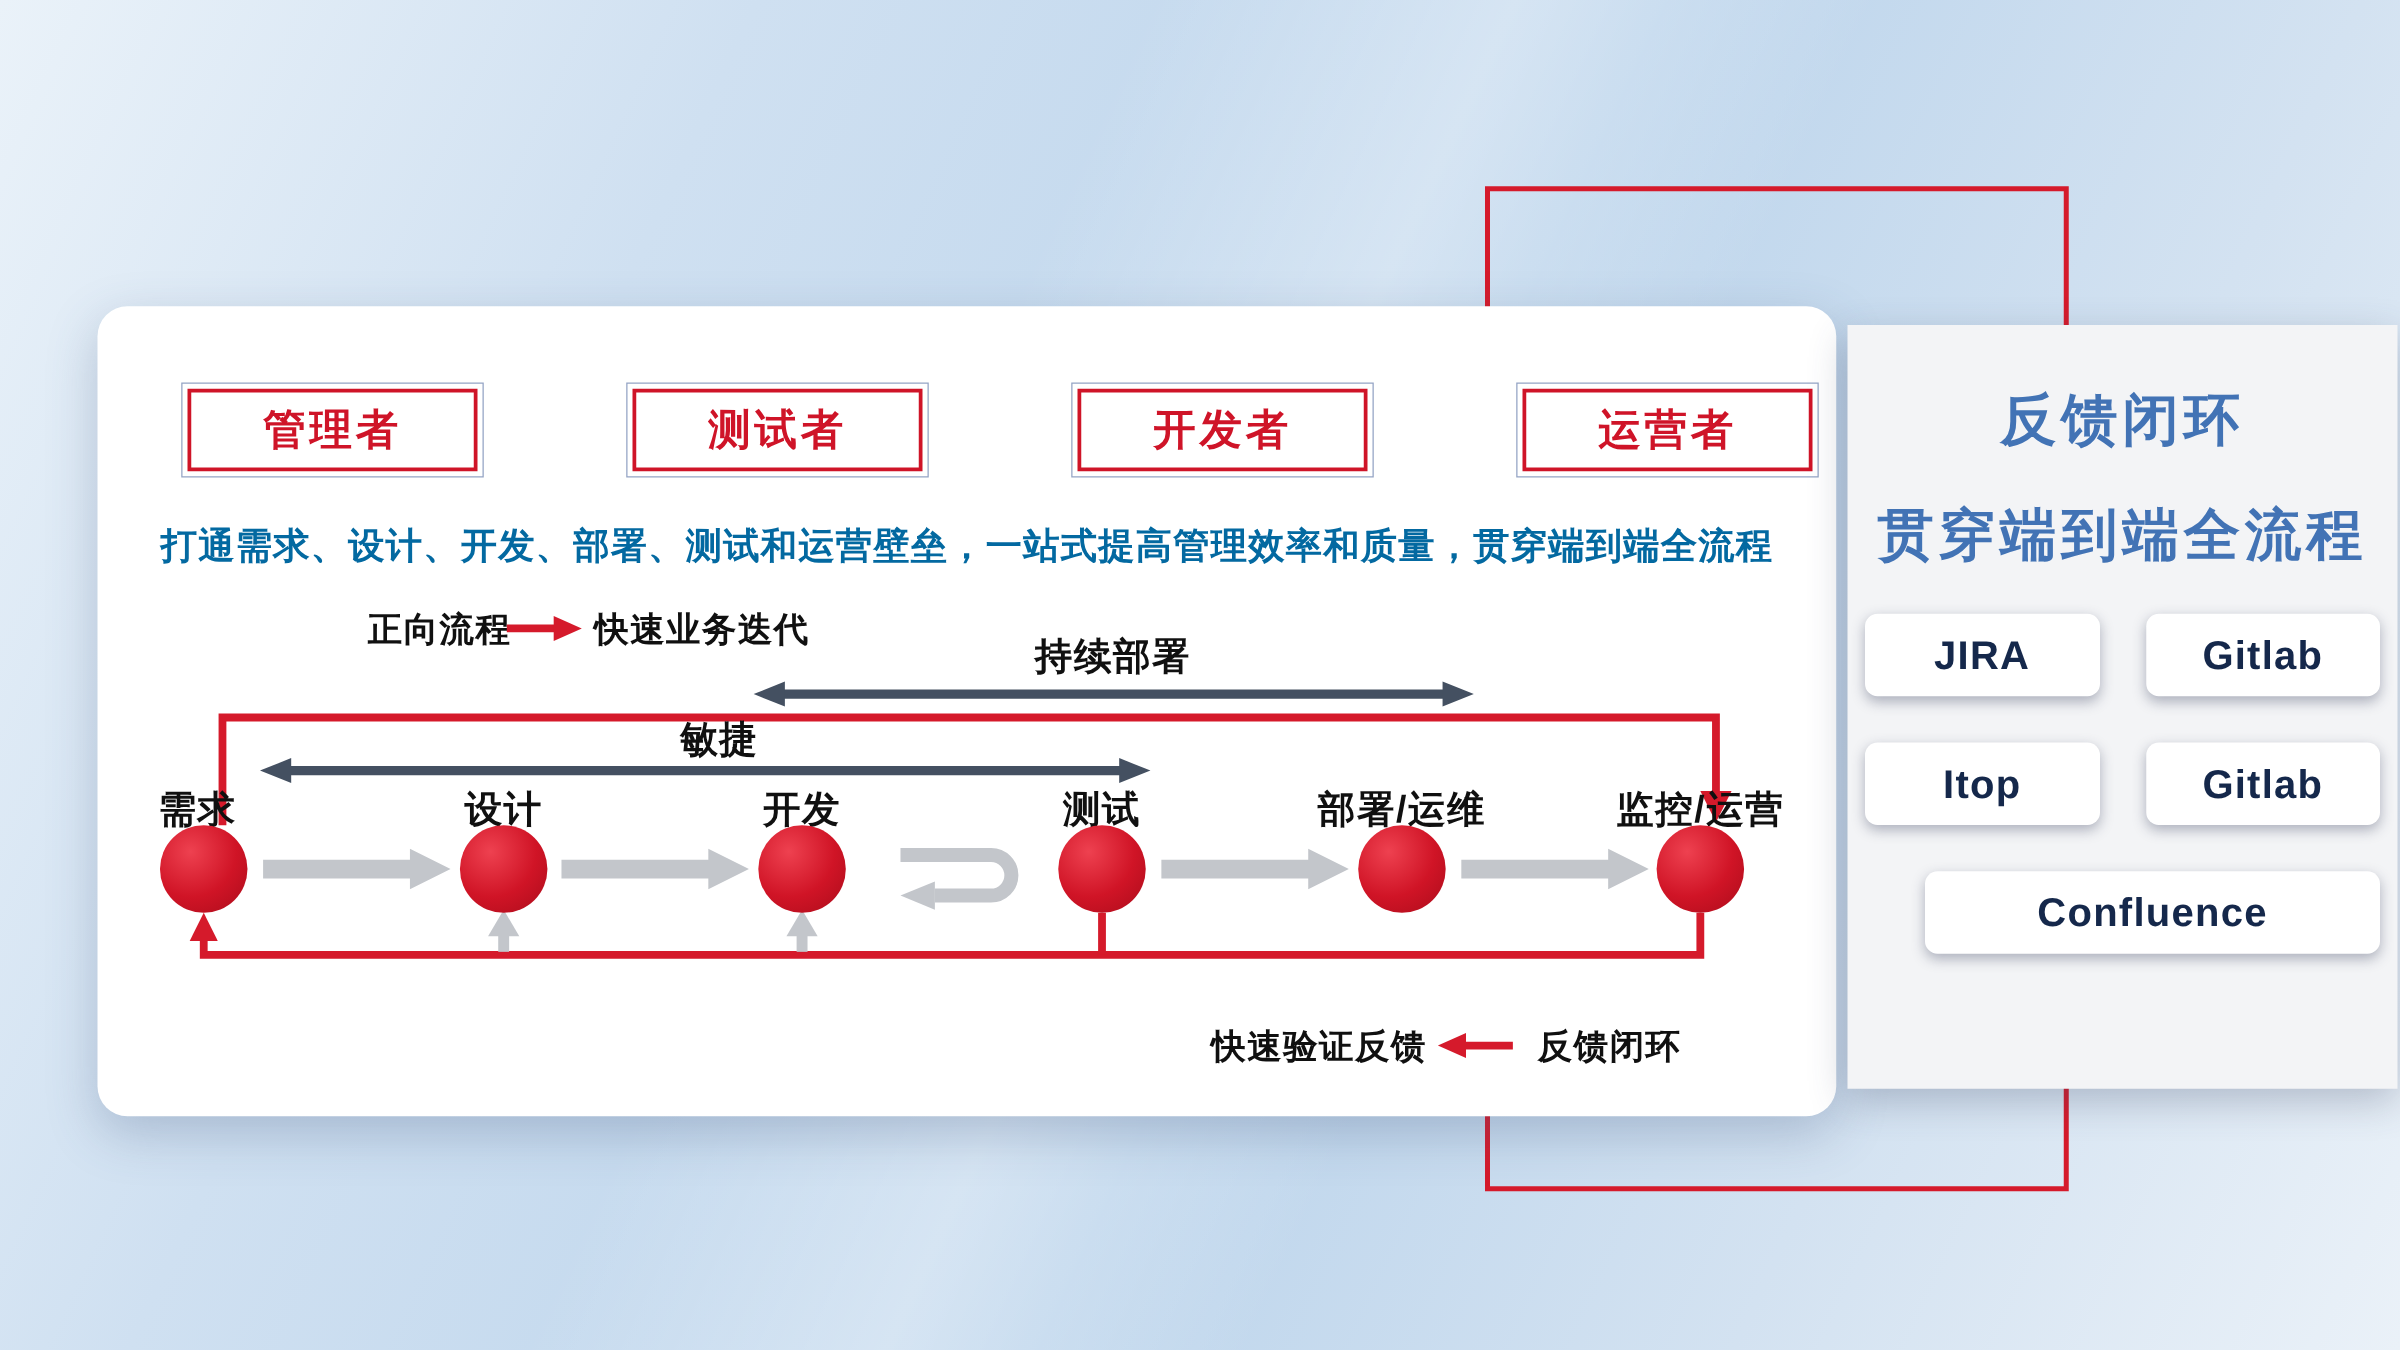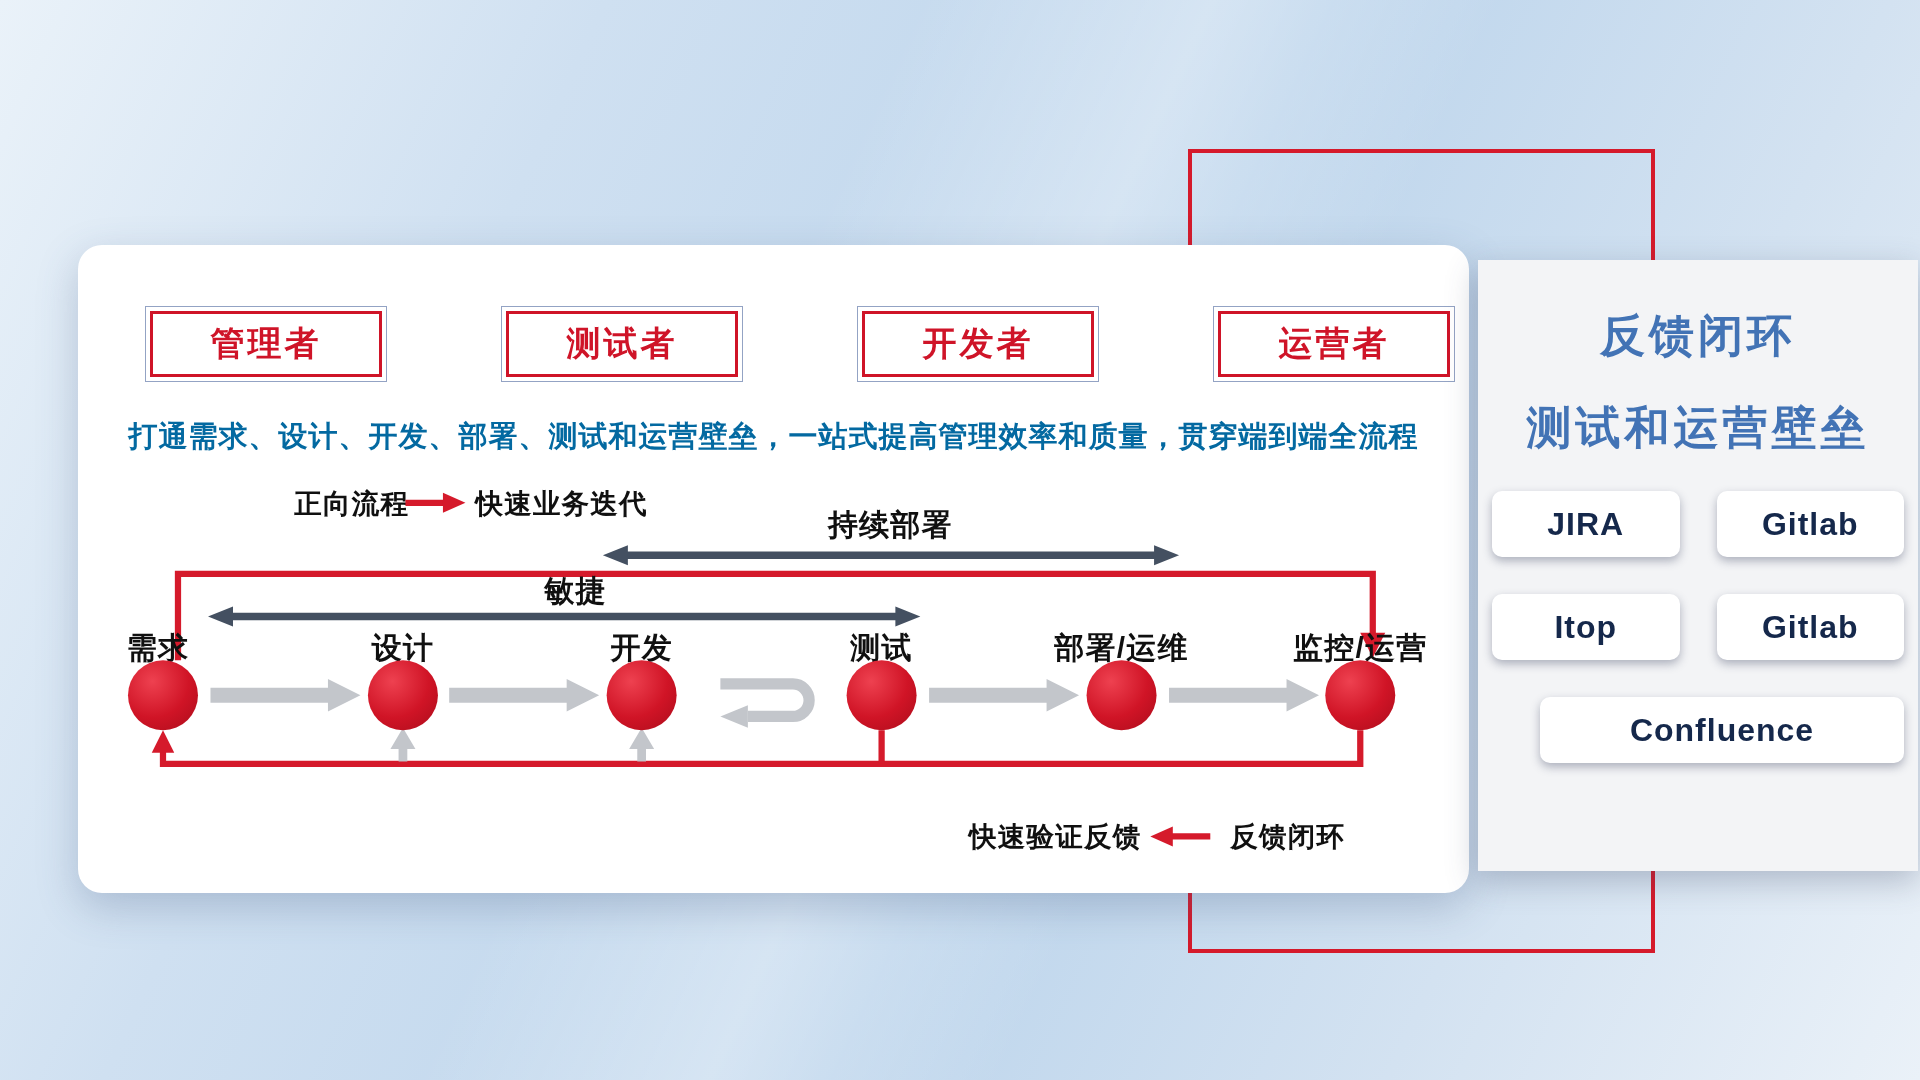--- a/index.html
+++ b/index.html
@@ -178,21 +178,21 @@
         <text x="713" y="481" class="t22">快速验证反馈</text>
         <line x1="874" y1="473" x2="906" y2="473" class="red-stroke"></line>
         <polygon points="876,465 876,481 858,473" class="red-fill"></polygon>
         <text x="922" y="481" class="t22">反馈闭环</text>
       </g>
     </svg>
   </div>
 
   <div class="right-panel">
     <div class="rp-title line1">反馈闭环</div>
-    <div class="rp-title line2">测试和运营壁垒</div>
+    <div class="rp-title line2">贯穿端到端全流程</div>
     <div class="tools-grid">
       <div class="tool-box">JIRA</div>
       <div class="tool-box">Gitlab</div>
       <div class="tool-box">Itop</div>
       <div class="tool-box">Gitlab</div>
       <div class="tool-box wide">Confluence</div>
     </div>
   </div>
 
 </div>

